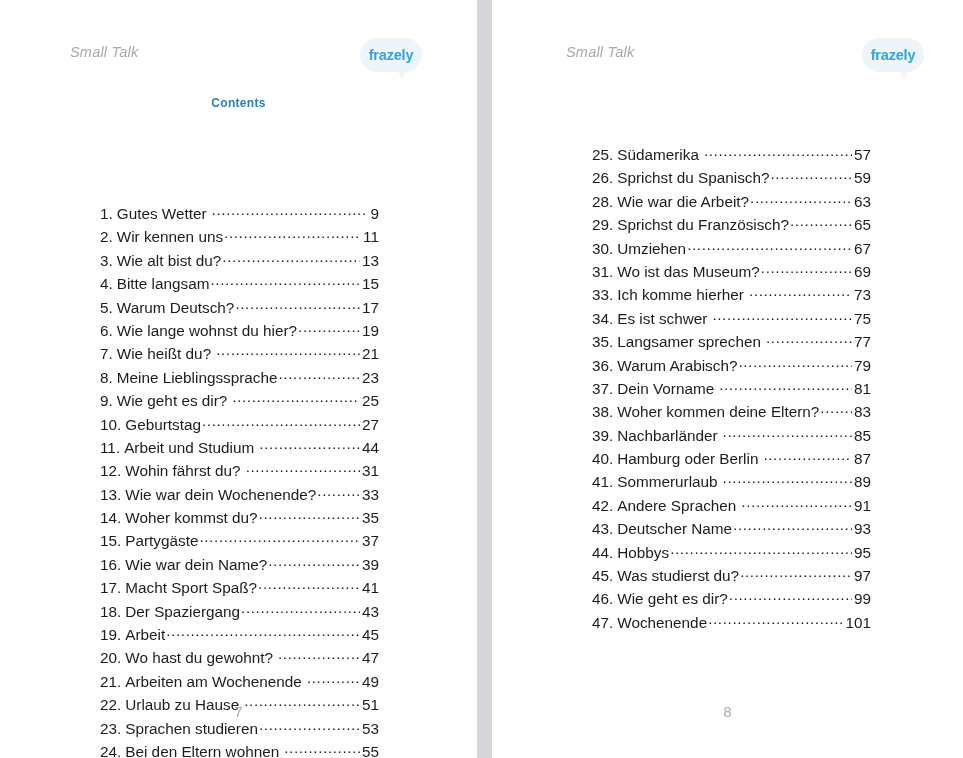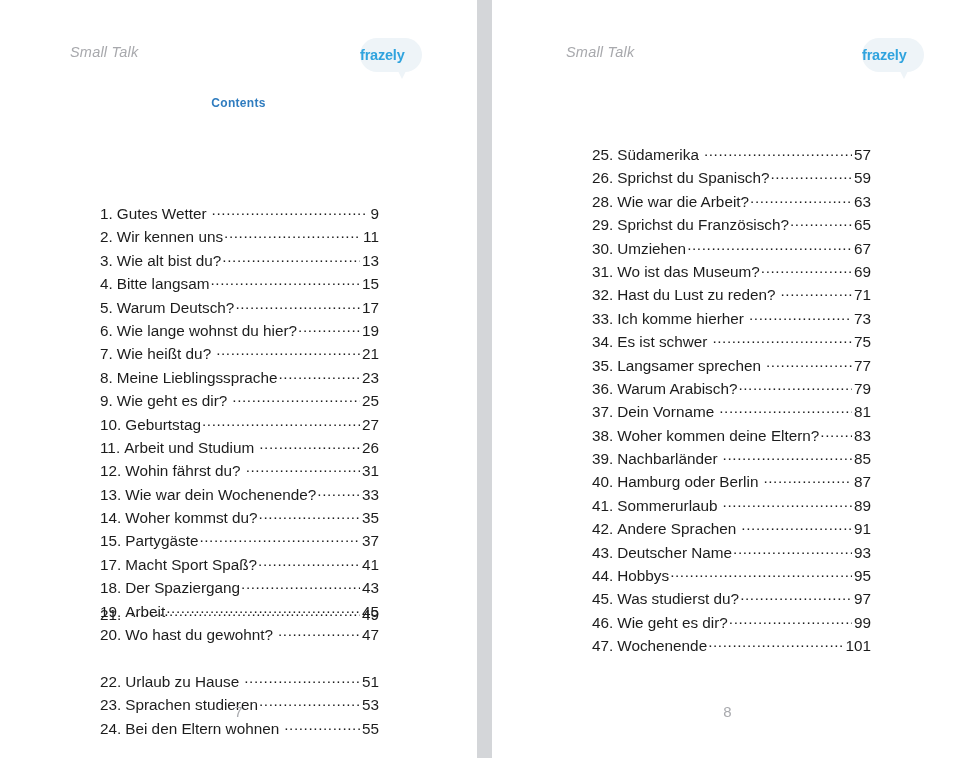--- a/index.html
+++ b/index.html
@@ -87,21 +87,21 @@
     border-left: 6px solid transparent;
     border-right: 6px solid transparent;
     border-top: 12px solid #eef4f8;
   }
   .logo-text {
     position: absolute;
     left: 0; top: 0;
     width: 62px;
     height: 34px;
     line-height: 34px;
-    text-align: left;
+    text-align: center;
     font-size: 14.5px;
     font-weight: bold;
     color: #2fa3de;
     letter-spacing: -0.2px;
   }
 
   
   .contents-heading {
     position: absolute;
     left: 0;
@@ -247,21 +247,21 @@
         <div class="toc-row">
           <span class="toc-num">10.</span>
           <span class="toc-title">Geburtstag</span>
           <span class="toc-leader"></span>
           <span class="toc-page">27</span>
         </div>
         <div class="toc-row spaced">
           <span class="toc-num">11.</span>
           <span class="toc-title">Arbeit und Studium</span>
           <span class="toc-leader"></span>
-          <span class="toc-page">26</span>
+          <span class="toc-page">44</span>
         </div>
         <div class="toc-row spaced">
           <span class="toc-num">12.</span>
           <span class="toc-title">Wohin fährst du?</span>
           <span class="toc-leader"></span>
           <span class="toc-page">31</span>
         </div>
         <div class="toc-row">
           <span class="toc-num">13.</span>
           <span class="toc-title">Wie war dein Wochenende?</span>
@@ -274,20 +274,26 @@
           <span class="toc-leader"></span>
           <span class="toc-page">35</span>
         </div>
         <div class="toc-row">
           <span class="toc-num">15.</span>
           <span class="toc-title">Partygäste</span>
           <span class="toc-leader"></span>
           <span class="toc-page">37</span>
         </div>
         <div class="toc-row">
+          <span class="toc-num">16.</span>
+          <span class="toc-title">Wie war dein Name?</span>
+          <span class="toc-leader"></span>
+          <span class="toc-page">39</span>
+        </div>
+        <div class="toc-row">
           <span class="toc-num">17.</span>
           <span class="toc-title">Macht Sport Spaß?</span>
           <span class="toc-leader"></span>
           <span class="toc-page">41</span>
         </div>
         <div class="toc-row">
           <span class="toc-num">18.</span>
           <span class="toc-title">Der Spaziergang</span>
           <span class="toc-leader"></span>
           <span class="toc-page">43</span>
@@ -299,20 +305,21 @@
           <span class="toc-page">45</span>
         </div>
         <div class="toc-row spaced">
           <span class="toc-num">20.</span>
           <span class="toc-title">Wo hast du gewohnt?</span>
           <span class="toc-leader"></span>
           <span class="toc-page">47</span>
         </div>
         <div class="toc-row spaced">
           <span class="toc-num">21.</span>
+          <span class="toc-title">Arbeiten am Wochenende</span>
           <span class="toc-leader"></span>
           <span class="toc-page">49</span>
         </div>
         <div class="toc-row spaced">
           <span class="toc-num">22.</span>
           <span class="toc-title">Urlaub zu Hause</span>
           <span class="toc-leader"></span>
           <span class="toc-page">51</span>
         </div>
         <div class="toc-row">
@@ -377,26 +384,20 @@
           <span class="toc-leader"></span>
           <span class="toc-page">67</span>
         </div>
         <div class="toc-row">
           <span class="toc-num">31.</span>
           <span class="toc-title">Wo ist das Museum?</span>
           <span class="toc-leader"></span>
           <span class="toc-page">69</span>
         </div>
         <div class="toc-row spaced">
-          <span class="toc-num">32.</span>
-          <span class="toc-title">Hast du Lust zu reden?</span>
-          <span class="toc-leader"></span>
-          <span class="toc-page">71</span>
-        </div>
-        <div class="toc-row spaced">
           <span class="toc-num">33.</span>
           <span class="toc-title">Ich komme hierher</span>
           <span class="toc-leader"></span>
           <span class="toc-page">73</span>
         </div>
         <div class="toc-row spaced">
           <span class="toc-num">34.</span>
           <span class="toc-title">Es ist schwer</span>
           <span class="toc-leader"></span>
           <span class="toc-page">75</span>

